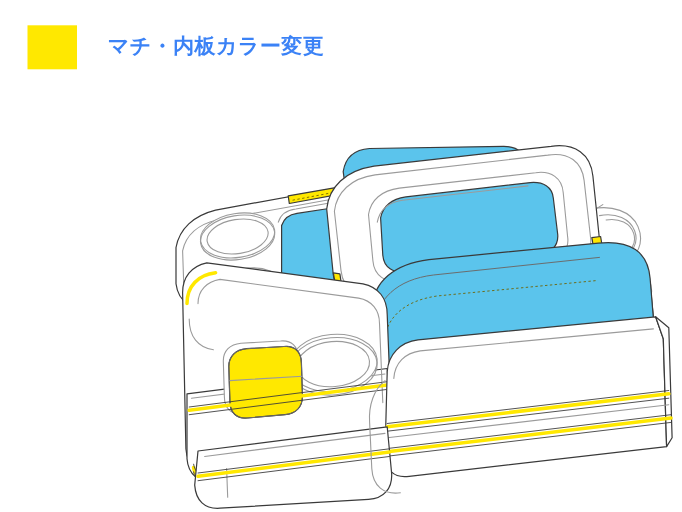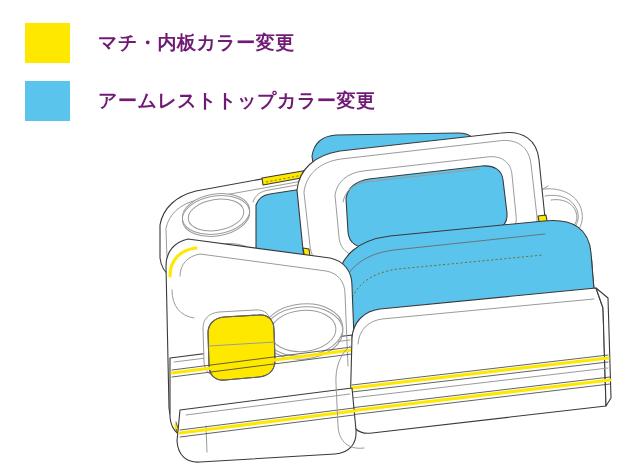--- a/index.html
+++ b/index.html
@@ -40,21 +40,21 @@
   .legend-swatch {
     width: 45px;
     height: 40px;
     flex: 0 0 45px;
     display: block;
   }
   .legend-label {
     margin-left: 28px;
     font-size: 19px;
     line-height: 1.1;
-    color: #701a75;
+    color: #3b82f6;
     letter-spacing: 0.5px;
     white-space: nowrap;
     font-weight: 600;
     font-family: "Liberation Serif", "DejaVu Serif", serif;
   }
 
   
   #illustration {
     position: absolute;
     top: 130px;
@@ -73,24 +73,20 @@
 
 <div id="stage">
 
   <div class="legend">
 
     <div class="legend-row">
       <span class="legend-swatch" style="background: rgb(255, 232, 0);"></span>
       <span class="legend-label">マチ・内板カラー変更</span>
     </div>
 
-    <div class="legend-row">
-      <span class="legend-swatch" style="background: rgb(91, 196, 236);"></span>
-      <span class="legend-label">アームレストトップカラー変更</span>
-    </div>
 
   </div>
 
   <div id="illustration">
     <svg viewBox="0 0 620 335" xmlns="http://www.w3.org/2000/svg">
       <defs>
         <style>
           .ln   { fill:none; stroke:#3a3a3a; stroke-width:1.1; stroke-linejoin:round; stroke-linecap:round; }
           .lnl  { fill:none; stroke:#9b9b9b; stroke-width:1;   stroke-linejoin:round; stroke-linecap:round; }
           .lnt  { fill:none; stroke:#6b6b6b; stroke-width:0.9; stroke-linejoin:round; stroke-linecap:round; }

